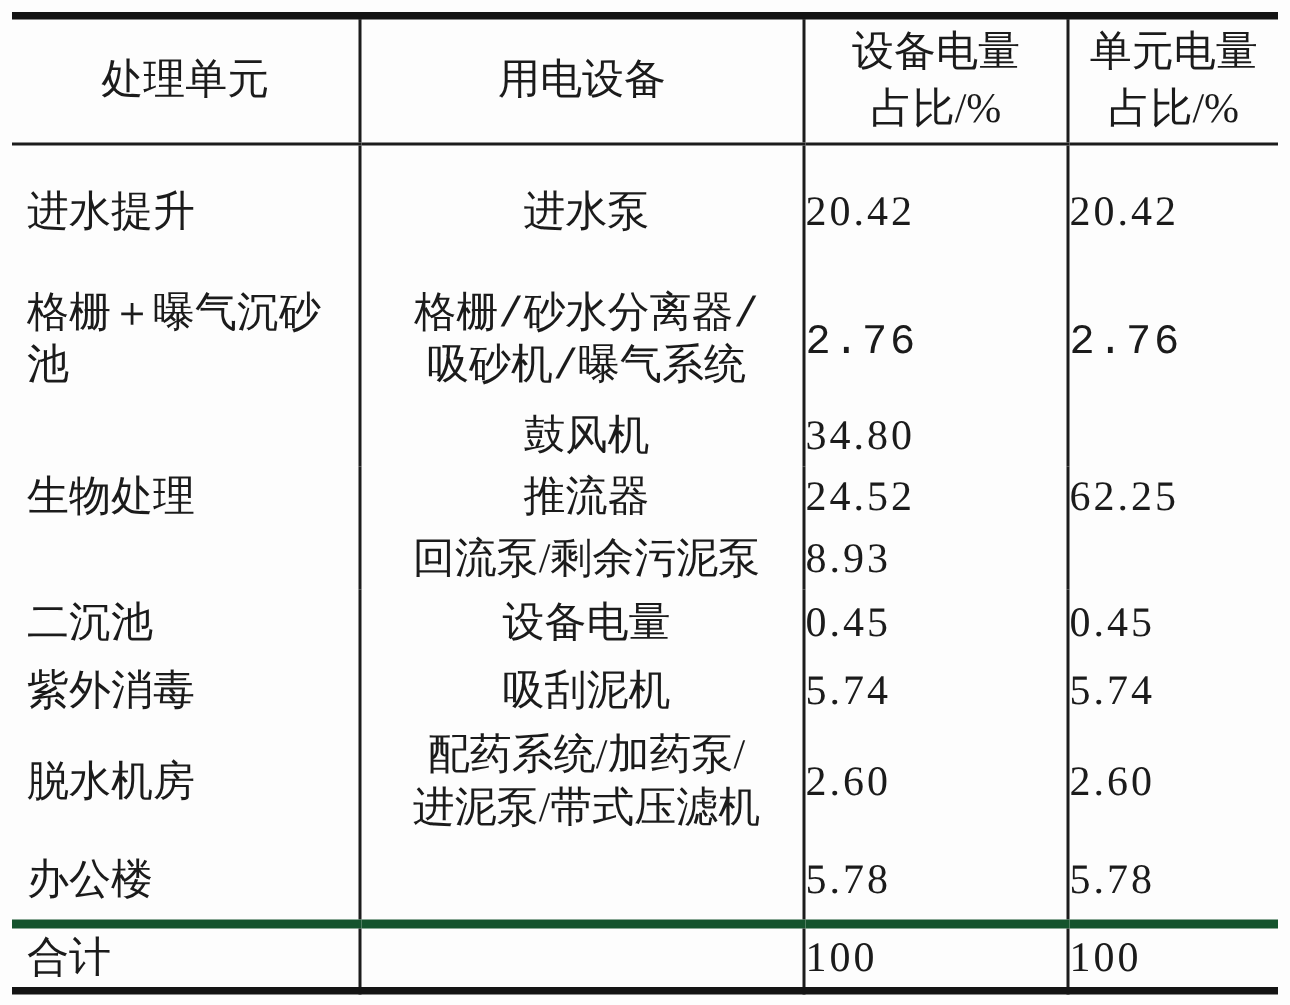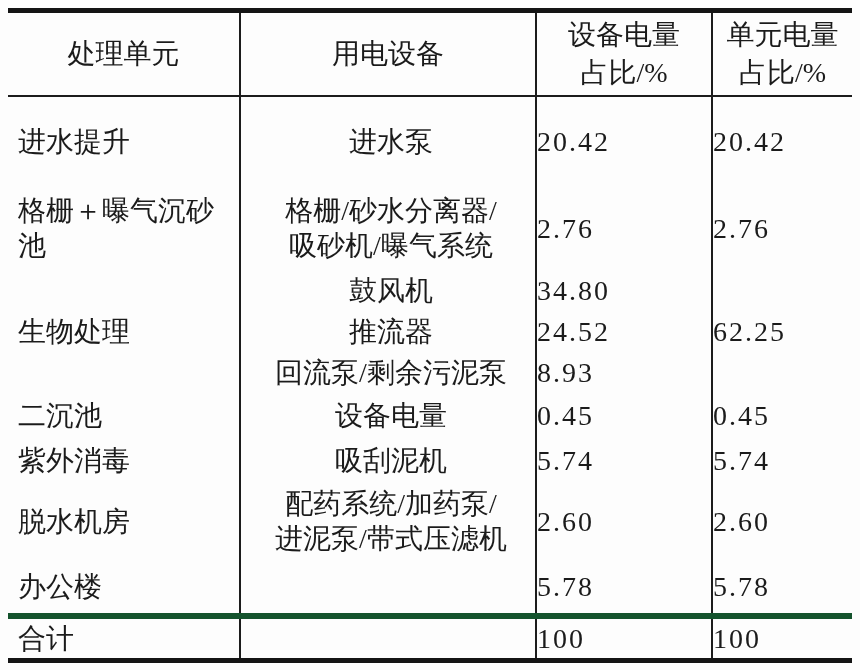--- a/index.html
+++ b/index.html
@@ -56,21 +56,21 @@
     text-align: center;
     padding-left: 12px;
     padding-right: 6px;
   }
   td.col-device-pct, td.col-unit-pct {
     text-align: left;
     letter-spacing: 2px;
   }
   
   tr.row-intake        { height: 90px; }
-  tr.row-grid          { height: 84px; }
+  tr.row-grid          { height: 84px; font-family: Liberation Mono, monospace; }
   tr.row-bio-sub       { height: 41px; }
   tr.row-secondary     { height: 45px; }
   tr.row-uv            { height: 44px; }
   tr.row-dewater       { height: 78px; }
   tr.row-office        { height: 56px; }
   tr.row-total         { height: 44px; }
   tr.row-total td {
     border-top: 6px solid #14532d;
   }
 </style>

